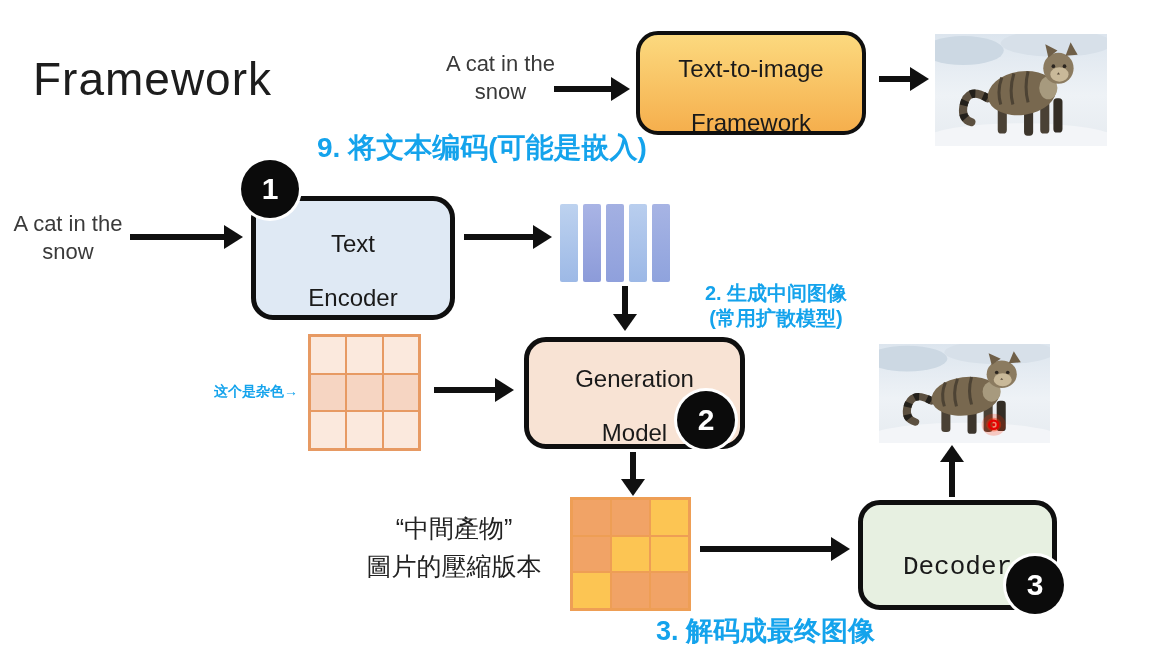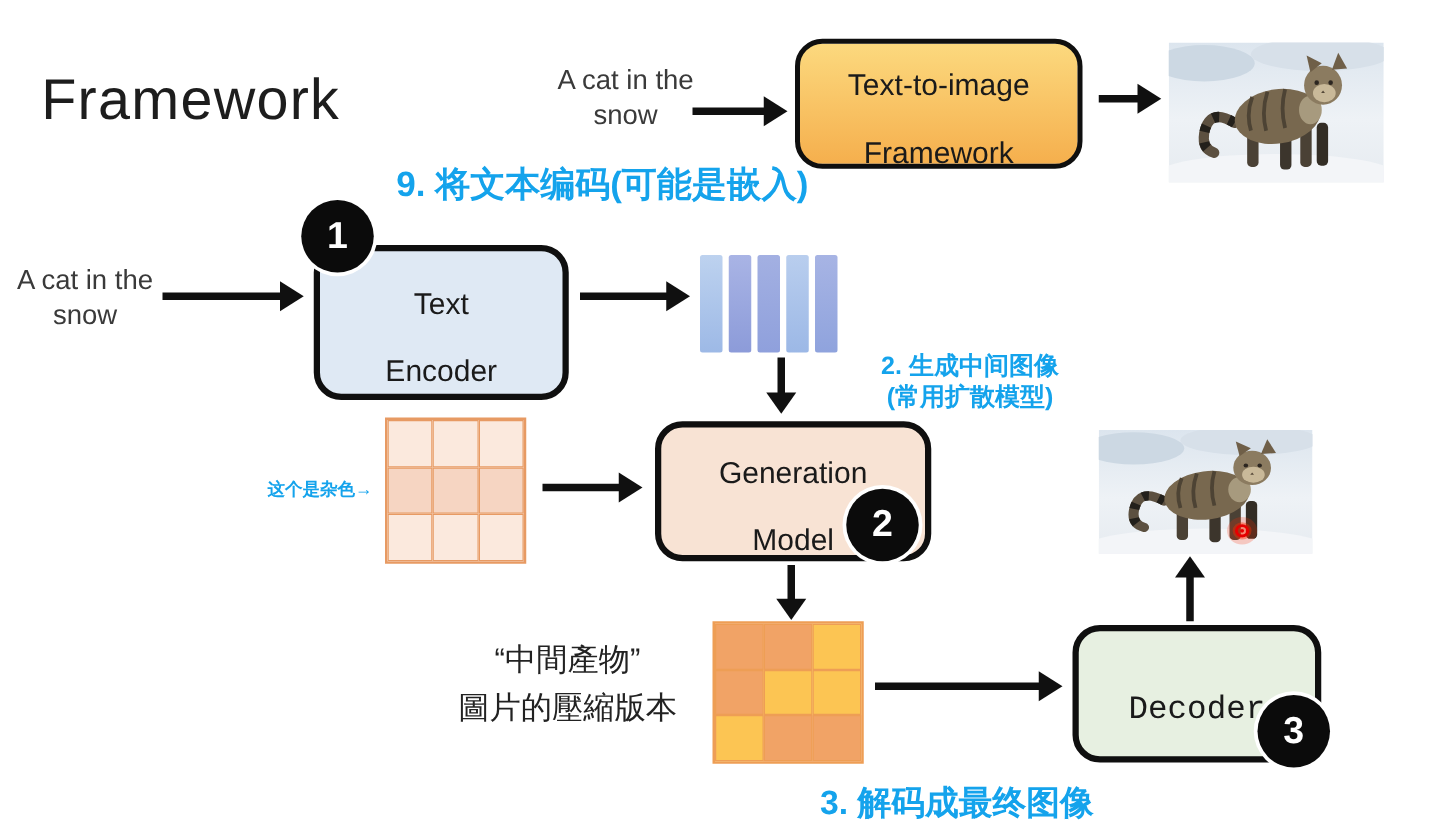--- a/index.html
+++ b/index.html
@@ -212,15 +212,15 @@
       <path d="M122 37 l1.5 2 -3 0 z" fill="#544737"></path>
       <g>
         <circle cx="114" cy="88" r="12" fill="#ff2a00" opacity="0.22"></circle>
         <circle cx="114" cy="88" r="7.5" fill="#ff2a00" opacity="0.4"></circle>
         <circle cx="114" cy="88" r="4.5" fill="none" stroke="#e60000" stroke-width="2.5"></circle>
         <circle cx="114" cy="88" r="1.6" fill="#e60000"></circle>
       </g>
     </svg>
   </div>
 
-  <div class="caption" style="left:656px;top:613px;font-size:27px;margin-top:11px;">3. 解码成最终图像</div>
+  <div class="caption" style="left:656px;top:613px;font-size:27px;">3. 解码成最终图像</div>
 
 </div>
 
 </body></html>

